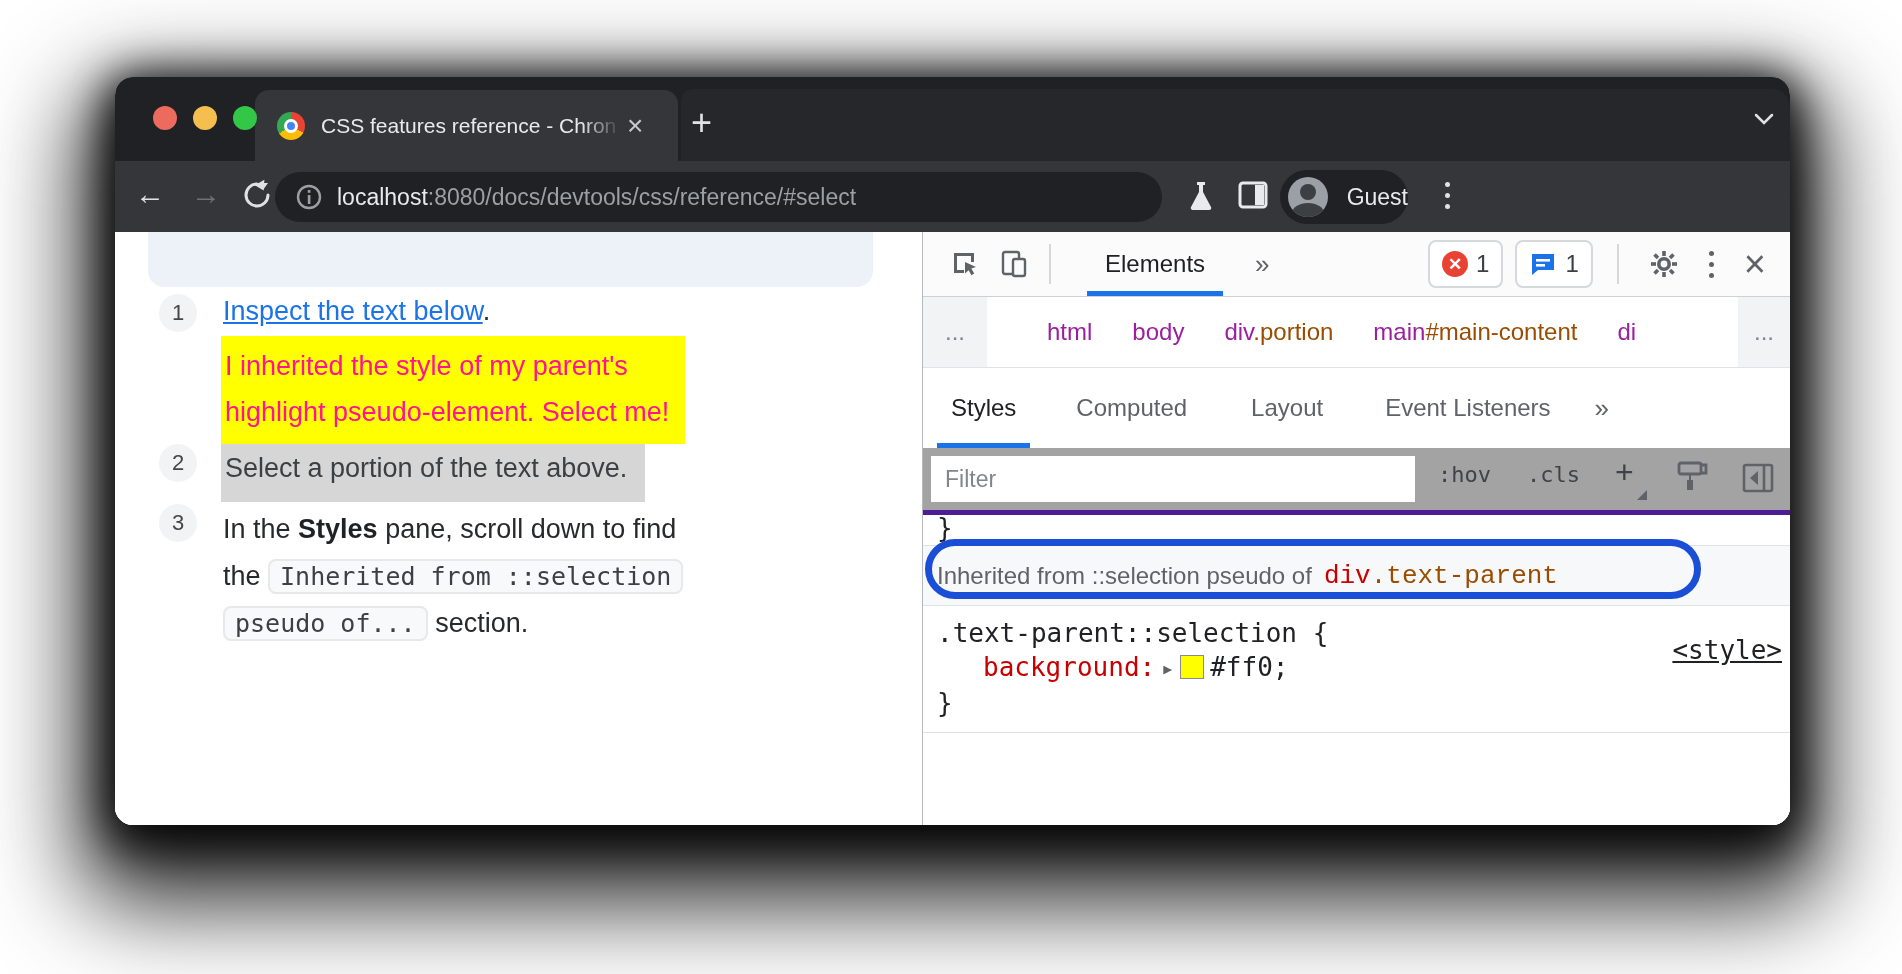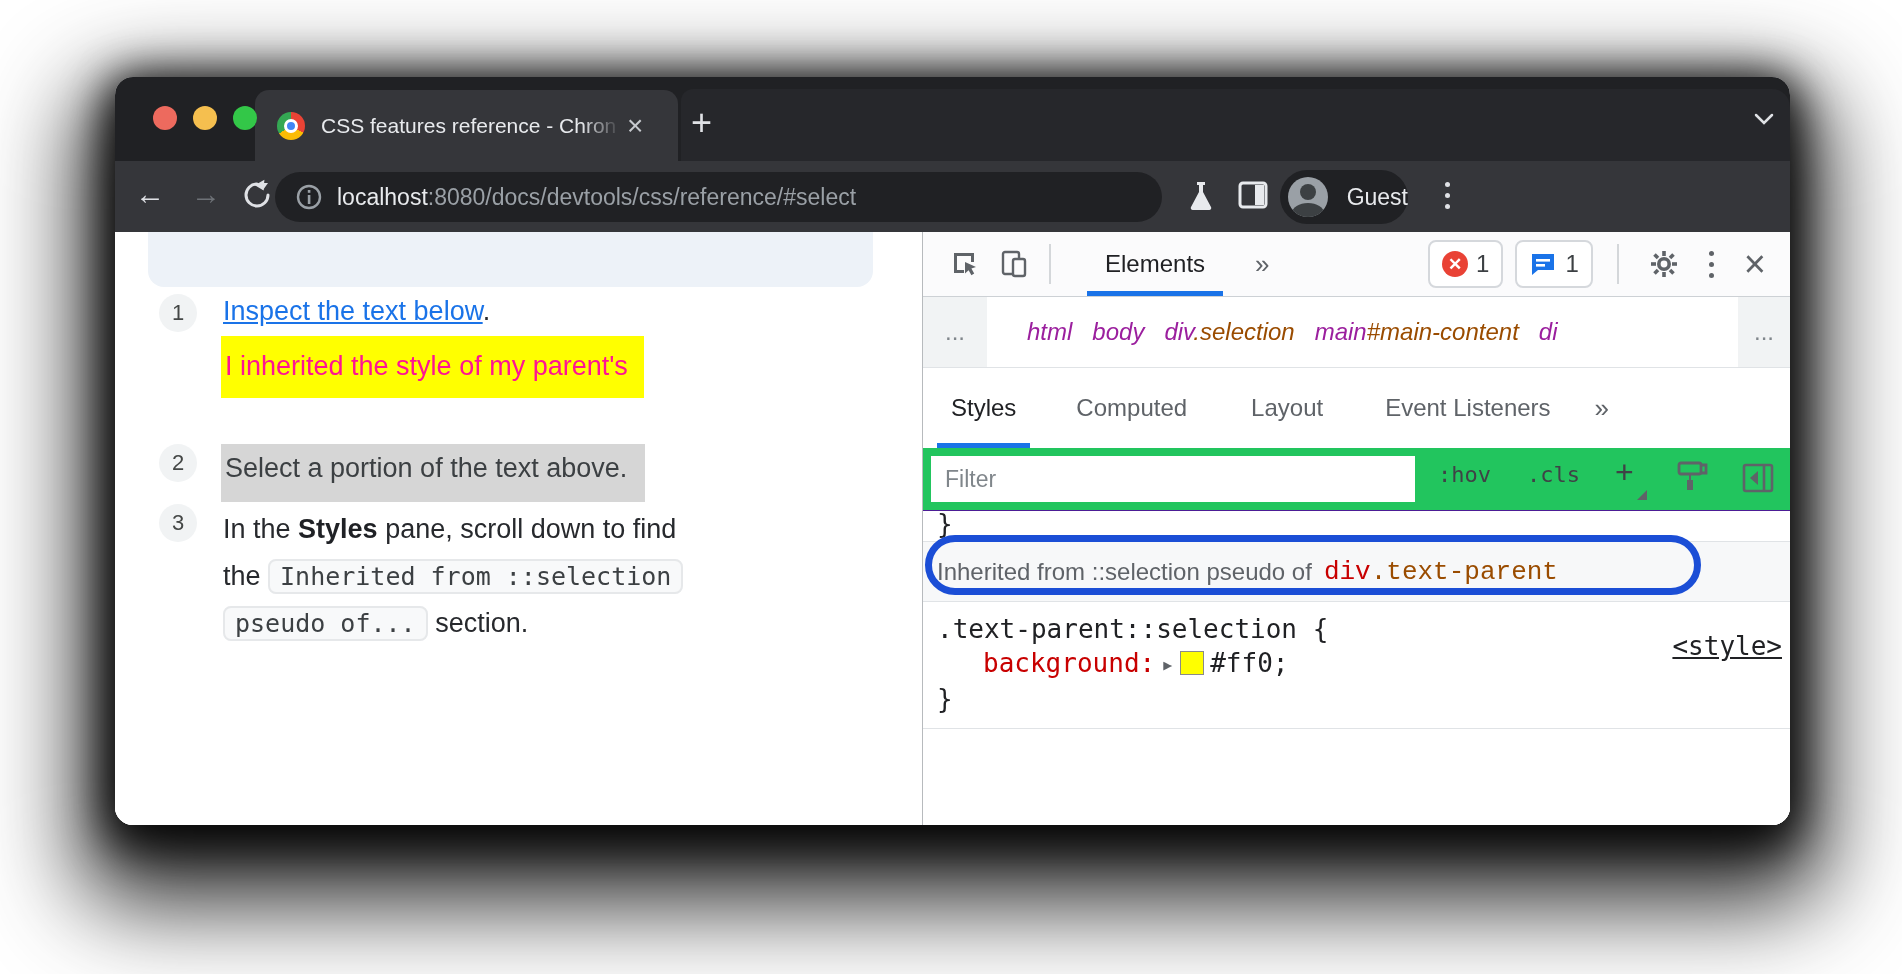--- a/index.html
+++ b/index.html
@@ -80,31 +80,31 @@
   .err-ic{width:26px;height:26px;border-radius:50%;background:#e94235;color:#fff;font-size:17px;
     display:flex;align-items:center;justify-content:center;font-weight:bold;}
   .dt-right{display:flex;align-items:center;gap:30px;margin:0 24px 0 24px;}
   .dt-right .dots i{background:#5f6368;}
   .dt-close{font-size:38px;color:#5f6368;line-height:30px;}
   
   .dt-crumbs{height:70px;background:#fff;border-bottom:1px solid #e0e3e6;display:flex;align-items:stretch;
     font-size:24px;flex:none;overflow:hidden;}
   .crumb-ell{width:64px;background:#f1f3f4;color:#80868b;display:flex;align-items:center;justify-content:center;flex:none;}
   .crumb-ell.right{margin-left:auto;width:52px;}
-  .crumbs-items{display:flex;align-items:center;gap:20px;padding-left:40px;white-space:nowrap;font-style:italic;}
+  .crumbs-items{display:flex;align-items:center;gap:40px;padding-left:60px;white-space:nowrap;}
   .crumb .tag{color:#9b1f9e;} .crumb .rest{color:#9a4c00;}
   
   .dt-subtabs{height:80px;background:#fff;display:flex;align-items:center;font-size:24px;color:#5f6368;flex:none;}
   .subtab{position:relative;height:100%;display:flex;align-items:center;padding:0 16px;}
   .subtab.sel{color:#202124;}
   .subtab.sel::after{content:'';position:absolute;left:2px;right:2px;bottom:0;height:5px;background:#1a73e8;}
   .st0{margin-left:12px;} .st1{margin-left:28px;} .st2{margin-left:32px;} .st3{margin-left:30px;}
   .subtab-more{margin-left:28px;font-size:26px;}
   
-  .dt-filter{height:62px;background:#22c55e;border-bottom:1px solid #4c1d95;position:relative;flex:none;}
+  .dt-filter{height:62px;background:#a3a3a3;border-bottom:5px solid #4c1d95;position:relative;flex:none;}
   .filter-input{position:absolute;left:8px;top:8px;width:470px;height:46px;border:none;background:#fff;
     font-size:23px;font-family:"Liberation Sans",sans-serif;color:#202124;padding:0 0 0 14px;outline:none;}
   .filter-input::placeholder{color:#80868b;}
   .tg{position:absolute;top:14px;font-family:"DejaVu Sans Mono",monospace;font-size:22px;color:#3f4246;}
   .tg-hov{left:515px;} .tg-cls{left:604px;}
   .tg-plus{left:692px;top:6px;font-size:32px;font-family:"Liberation Sans",sans-serif;color:#3f4246;}
   .plus-corner{position:absolute;left:714px;top:42px;width:0;height:0;
     border-left:10px solid transparent;border-bottom:10px solid #5f6368;}
   .dt-filter .ic{position:absolute;}
   .ic-brush{left:752px;top:12px;} .ic-panel{left:818px;top:14px;}
@@ -194,20 +194,21 @@
   <div class="content">
 
     <div class="page">
       <div class="lightbox"></div>
 
       <div class="stepnum n1">1</div>
       <div class="step1"><a href="#">Inspect the text below</a><span>.</span></div>
 
       <div class="hl">
         <span>I inherited the style of my parent's</span><br>
+        <span>highlight pseudo-element. Select me!</span>
       </div>
 
       <div class="stepnum n2">2</div>
       <div class="step2">
         <span class="sel-gray">Select a portion of the text above.</span>
       </div>
 
       <div class="stepnum n3">3</div>
       <div class="step3"><span>In the </span><b>Styles</b><span> pane, scroll down to find the </span><span class="code">Inherited from ::selection</span><span> </span><span class="code">pseudo of...</span><span> section.</span></div>
     </div>
@@ -273,21 +274,21 @@
             </span>
           <span class="dt-close">×</span>
         </div>
       </div>
 
       <div class="dt-crumbs">
         <span class="crumb-ell">...</span>
         <div class="crumbs-items">
           <span class="crumb"><span class="tag">html</span><span class="rest"></span></span>
           <span class="crumb"><span class="tag">body</span><span class="rest"></span></span>
-          <span class="crumb"><span class="tag">div</span><span class="rest">.selection</span></span>
+          <span class="crumb"><span class="tag">div</span><span class="rest">.portion</span></span>
           <span class="crumb"><span class="tag">main</span><span class="rest">#main-content</span></span>
           <span class="crumb"><span class="tag">di</span><span class="rest"></span></span>
         </div>
         <span class="crumb-ell right">...</span>
       </div>
 
       <div class="dt-subtabs">
         <span class="subtab sel st0">Styles</span>
         <span class="subtab st1">Computed</span>
         <span class="subtab st2">Layout</span>

